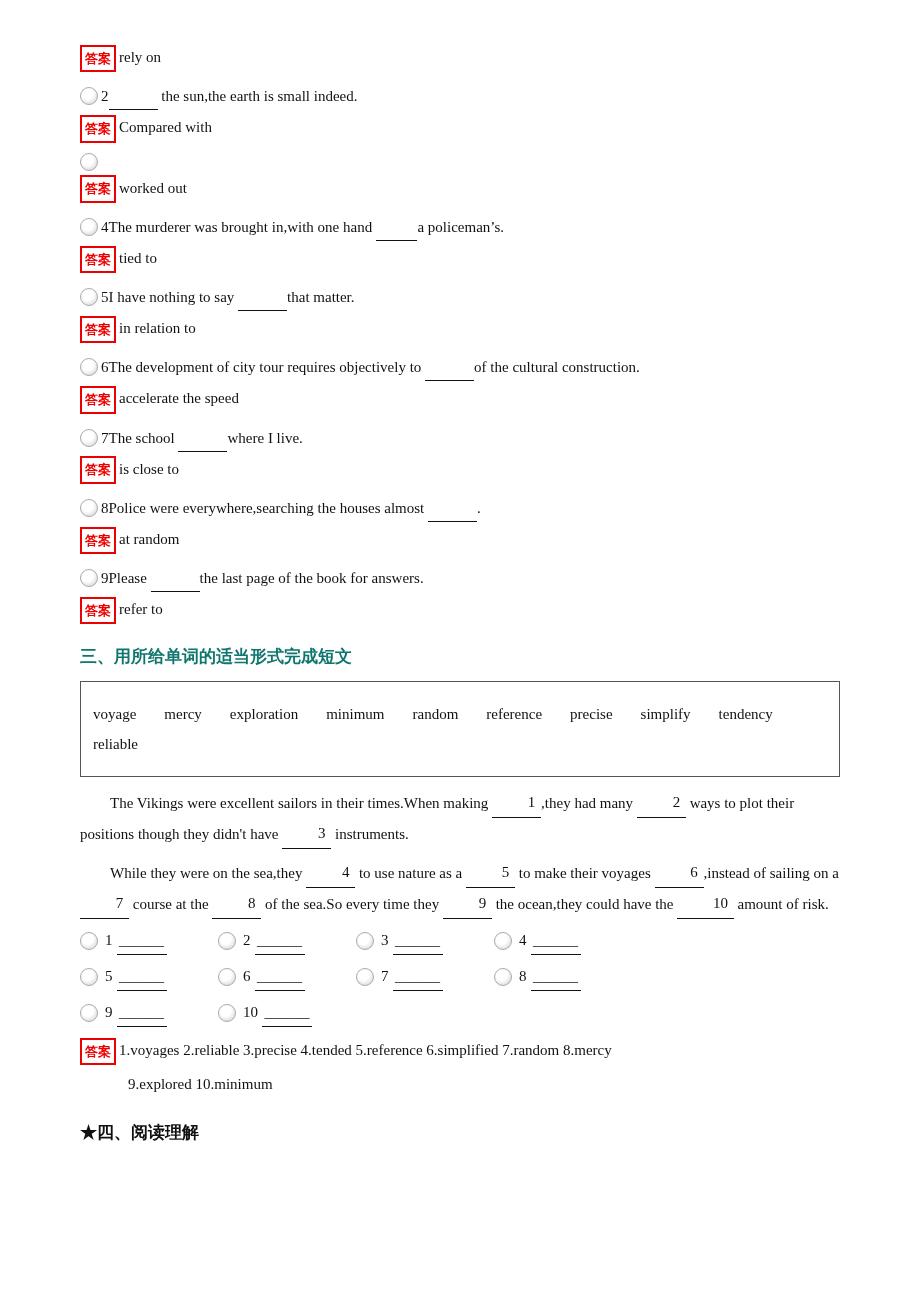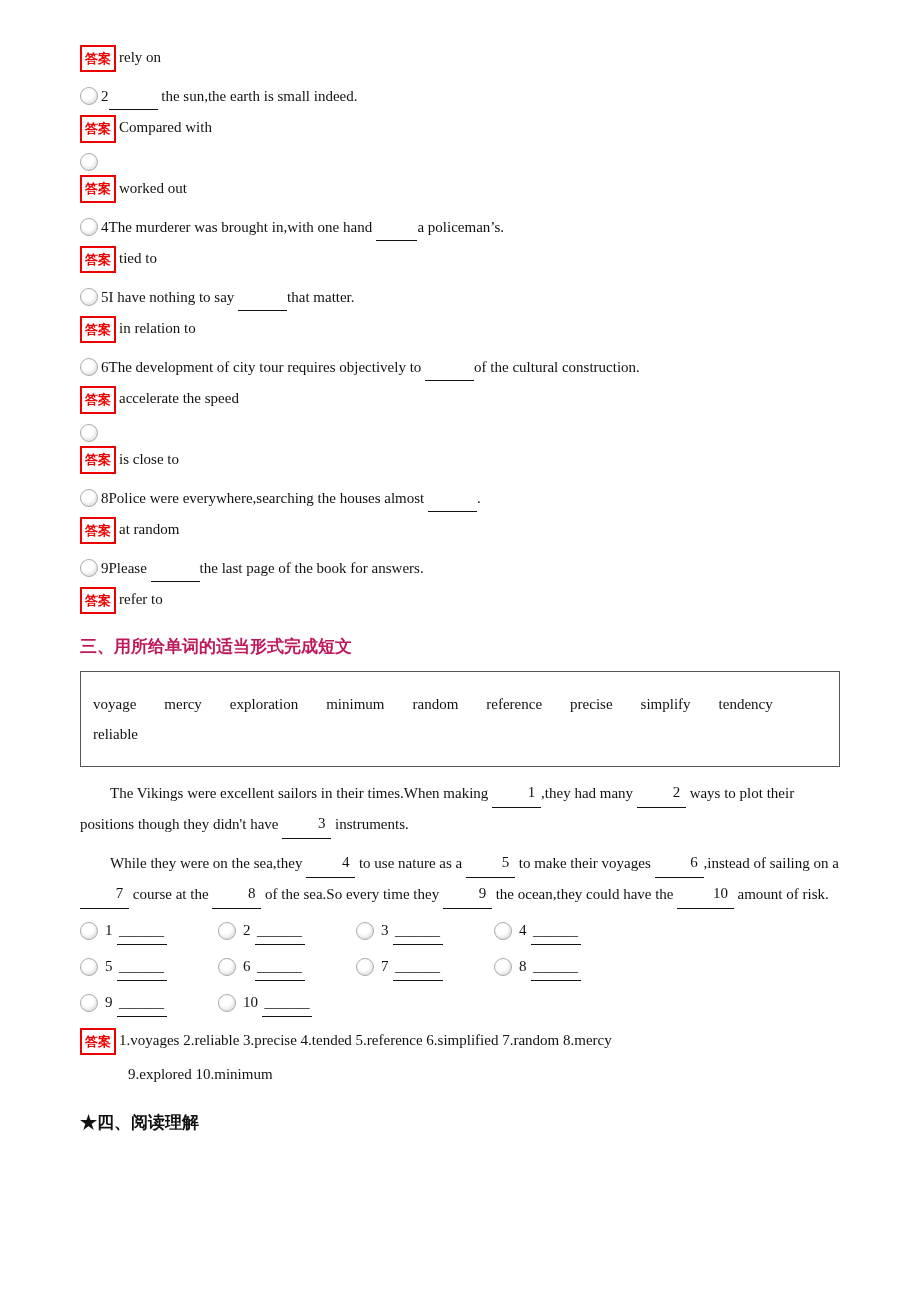--- a/index.html
+++ b/index.html
@@ -38,21 +38,21 @@
       border: 1.5px solid #aaa;
       background: radial-gradient(circle at 40% 35%, #fff 40%, #ccc 100%);
       margin-right: 3px;
       vertical-align: middle;
       flex-shrink: 0;
     }
     .section-title {
       font-size: 17px;
       font-weight: bold;
       margin: 18px 0 8px 0;
-      color: #be185d;
+      color: #0f766e;
     }
     .word-box {
       border: 1.5px solid #555;
       padding: 17px 12px;
       margin: 8px 0 10px 0;
       line-height: 2;
       font-size: 15px;
       display: flex;
       flex-wrap: wrap;
       gap: 0 28px;
@@ -146,20 +146,21 @@
 <div class="question-line">
   <span class="radio-circle"></span>
   <span><span>6The development of city tour requires objectively to </span><span class="blank">&nbsp;&nbsp;&nbsp;&nbsp;&nbsp;&nbsp;&nbsp;&nbsp;&nbsp;&nbsp;&nbsp;&nbsp;</span><span>of the cultural construction.</span></span>
 </div>
 <div class="answer-line">
   <span class="answer-badge">答案</span><span>accelerate the speed</span>
 </div>
 
 <div class="question-line">
   <span class="radio-circle"></span>
+  <span><span>7The school </span><span class="blank">&nbsp;&nbsp;&nbsp;&nbsp;&nbsp;&nbsp;&nbsp;&nbsp;&nbsp;&nbsp;&nbsp;&nbsp;</span><span>where I live.</span></span>
 </div>
 <div class="answer-line">
   <span class="answer-badge">答案</span><span>is close to</span>
 </div>
 
 <div class="question-line">
   <span class="radio-circle"></span>
   <span><span>8Police were everywhere,searching the houses almost </span><span class="blank">&nbsp;&nbsp;&nbsp;&nbsp;&nbsp;&nbsp;&nbsp;&nbsp;&nbsp;&nbsp;&nbsp;&nbsp;</span><span>.</span></span>
 </div>
 <div class="answer-line">

